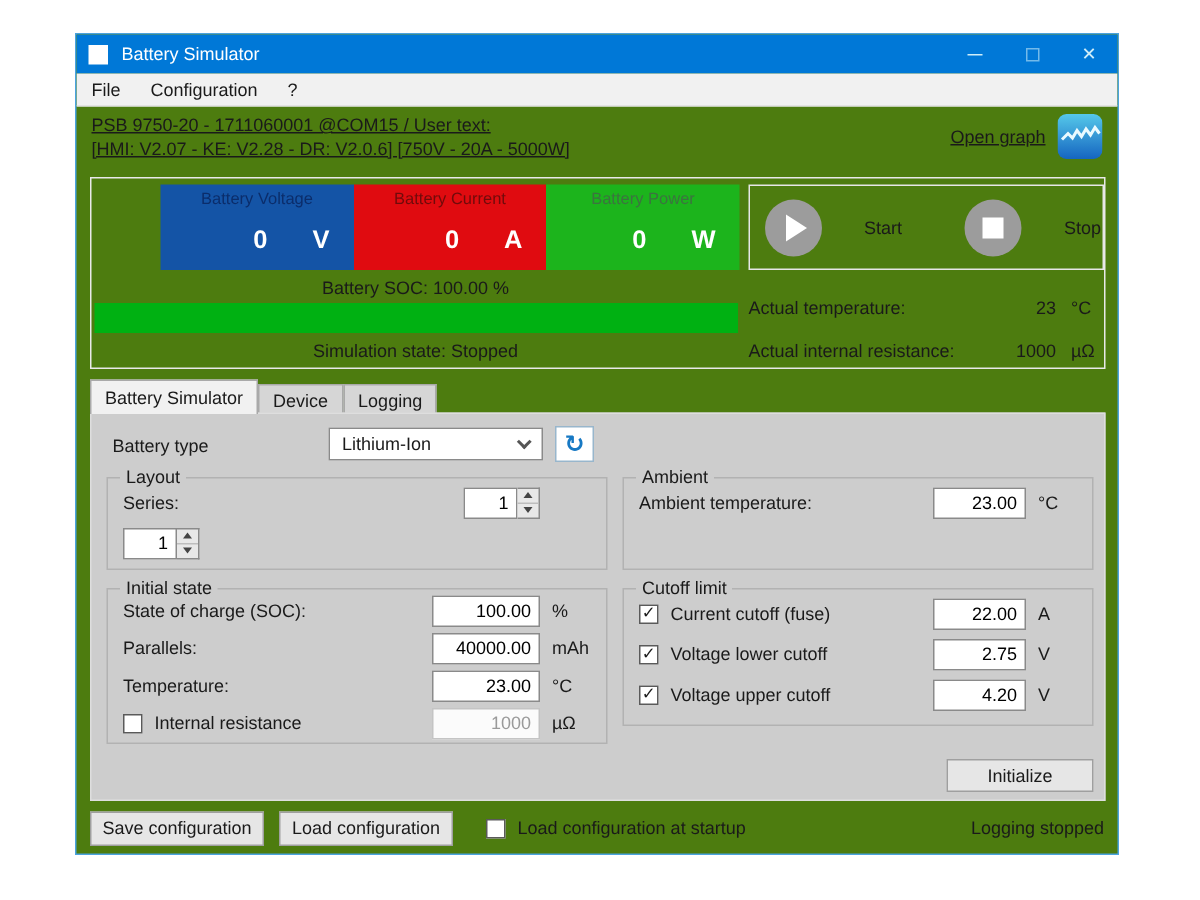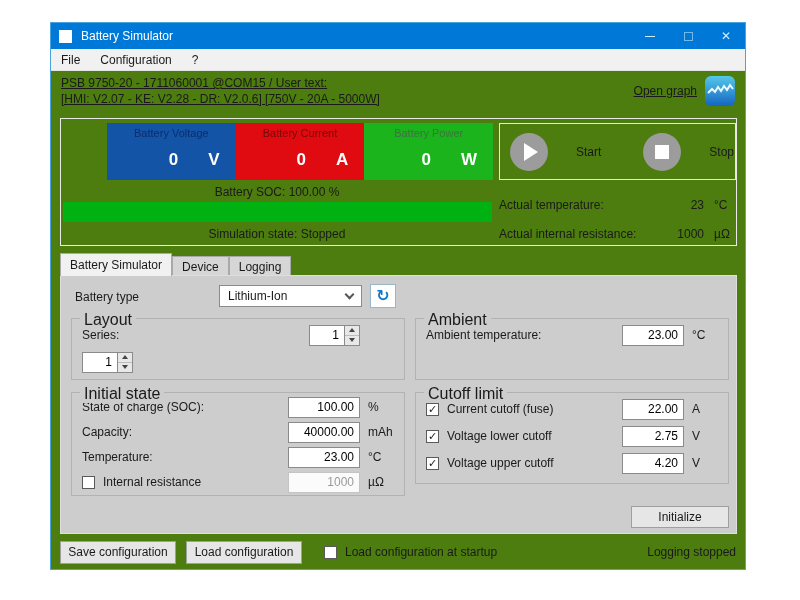--- a/index.html
+++ b/index.html
@@ -61,21 +61,21 @@
 
   
   #bt-label { position:absolute; left:14px; top:14px; font-size:12px; }
   #bt-combo { position:absolute; left:158px; top:9px; width:143px; height:22px; background:#fff; border:1px solid #8a8a8a; display:flex; align-items:center; padding:0 8px; font-size:12px; }
   .chev { margin-left:auto; width:7px; height:7px; border-right:2px solid #555; border-bottom:2px solid #555; transform:rotate(45deg); margin-top:-4px; }
   #bt-refresh { position:absolute; left:309px; top:8px; width:26px; height:24px; background:#fff; border:1px solid #98b6cc; display:flex; align-items:center; justify-content:center; }
   #bt-refresh .r-icon { color:#1779c4; font-size:16px; font-weight:bold; font-family:"DejaVu Sans", sans-serif; line-height:1; }
 
   
   .groupbox { position:absolute; border:1px solid #b2b2b2; }
-  .g-title { position:absolute; top:-8px; left:8px; background:#cdcdcd; padding:0 4px; font-size:16px; }
+  .g-title { position:absolute; top:-8px; left:8px; background:#cdcdcd; padding:0 4px; font-size:12px; }
   .grow { display:flex; align-items:center; height:22px; margin:5px 10px 0 10px; font-size:12px; }
   .grow .g-label { flex:1; display:flex; align-items:center; gap:8px; }
   .grow .g-unit { width:34px; padding-left:8px; }
   .field { height:21px; border:1px solid #8a8a8a; background:#fff; text-align:right; padding:0 5px; font-size:12px; font-family:"Liberation Sans", sans-serif; width:72px; }
   .field:disabled, .field.disabled { background:#fbfbfb; color:#9a9a9a; border-color:#c4c4c4; }
 
   .spin { display:flex; }
   .spin .field { width:36px; }
   .spin-btns { width:15px; height:21px; display:flex; flex-direction:column; border:1px solid #8a8a8a; border-left:none; background:#e8e8e8; }
   .spin-up, .spin-down { flex:1; display:flex; align-items:center; justify-content:center; border-bottom:1px solid #bdbdbd; }
@@ -258,21 +258,21 @@
     </div>
 
     <div class="groupbox" id="g-initial">
       <div class="g-title">Initial state</div>
       <div class="grow">
         <span class="g-label">State of charge (SOC):</span>
         <input class="field" value="100.00" style="">
         <span class="g-unit">%</span>
       </div>
       <div class="grow">
-        <span class="g-label">Capacity:</span>
+        <span class="g-label">Parallels:</span>
         <input class="field" value="40000.00" style="">
         <span class="g-unit">mAh</span>
       </div>
       <div class="grow">
         <span class="g-label">Temperature:</span>
         <input class="field" value="23.00" style="">
         <span class="g-unit">°C</span>
       </div>
       <div class="grow">
         <span class="g-label">

